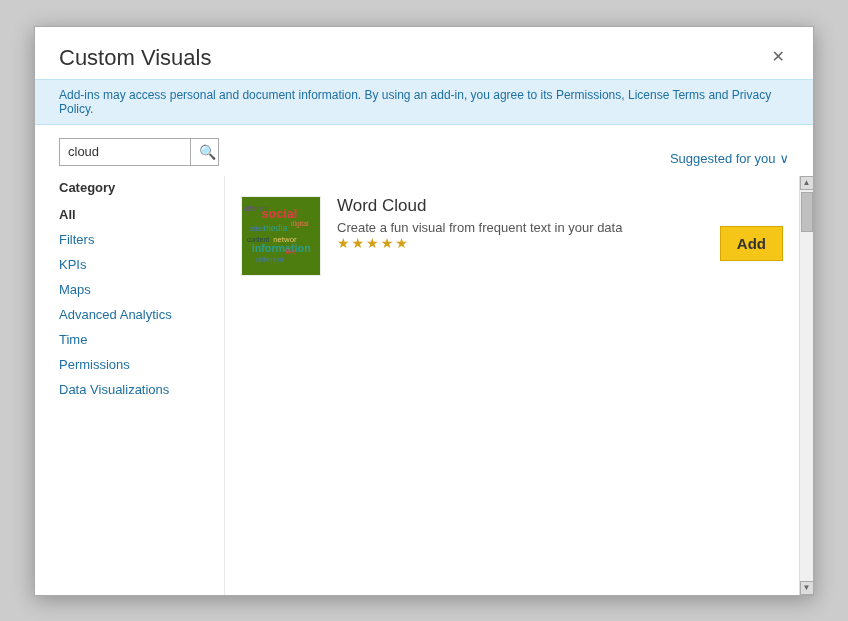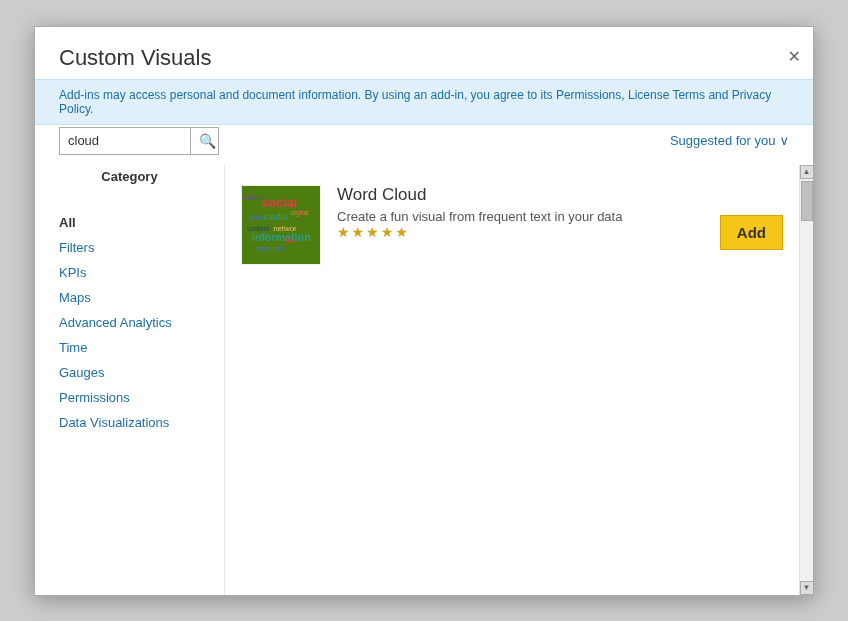--- a/index.html
+++ b/index.html
@@ -17,21 +17,21 @@
       background: #fff;
       width: 780px;
       height: 570px;
       border: 1px solid #aaa;
       box-shadow: 0 4px 20px rgba(0,0,0,0.3);
       display: flex;
       flex-direction: column;
       position: relative;
     }
     .dialog-header {
-      padding: 18px 8px 8px 24px;
+      padding: 18px 24px 8px 24px;
       display: flex;
       justify-content: space-between;
       align-items: flex-start;
     }
     .dialog-title {
       font-size: 22px;
       font-weight: 300;
       color: #333;
     }
     .close-btn {
@@ -45,24 +45,24 @@
     }
     .notice-bar {
       background: #dff0fb;
       padding: 8px 24px;
       font-size: 12px;
       color: #1e6fa3;
       border-top: 1px solid #bee3f7;
       border-bottom: 1px solid #bee3f7;
     }
     .search-row {
-      padding: 2px 24px 10px 24px;
+      padding: 13px 24px 10px 24px;
       display: flex;
       justify-content: space-between;
-      align-items: center;
+      align-items: flex-end;
     }
     .search-box {
       display: flex;
       border: 1px solid #aaa;
       width: 160px;
     }
     .search-input {
       border: none;
       outline: none;
       padding: 5px 8px;
@@ -98,23 +98,22 @@
       width: 190px;
       padding: 0 24px;
       border-right: 1px solid #e8e8e8;
       overflow-y: auto;
       flex-shrink: 0;
     }
     .sidebar-category-label {
       font-size: 13px;
       color: #333;
       font-weight: 600;
-      margin-bottom: 26px;
+      margin-bottom: 7px;
       margin-top: 4px;
-      text-align: center;
     }
     .sidebar-item {
       font-size: 13px;
       color: #1e6fa3;
       padding: 5px 0;
       cursor: pointer;
       display: block;
     }
     .sidebar-item.active {
       color: #333;
@@ -242,21 +241,20 @@
   <div class="content-area">
 
     <div class="sidebar">
       <div class="sidebar-category-label">Category</div>
       <a class="sidebar-item active">All</a>
       <a class="sidebar-item">Filters</a>
       <a class="sidebar-item">KPIs</a>
       <a class="sidebar-item">Maps</a>
       <a class="sidebar-item">Advanced Analytics</a>
       <a class="sidebar-item">Time</a>
-      <a class="sidebar-item">Gauges</a>
       <a class="sidebar-item">Permissions</a>
       <a class="sidebar-item">Data Visualizations</a>
     </div>
 
     <div class="results-area">
       <div class="visual-card">
 
         <div class="visual-thumbnail">
           <svg class="word-cloud-svg" viewBox="0 0 80 80" xmlns="http://www.w3.org/2000/svg">
             <text x="20" y="22" font-size="13" font-weight="bold" fill="#e63946" font-family="Arial">social</text>

